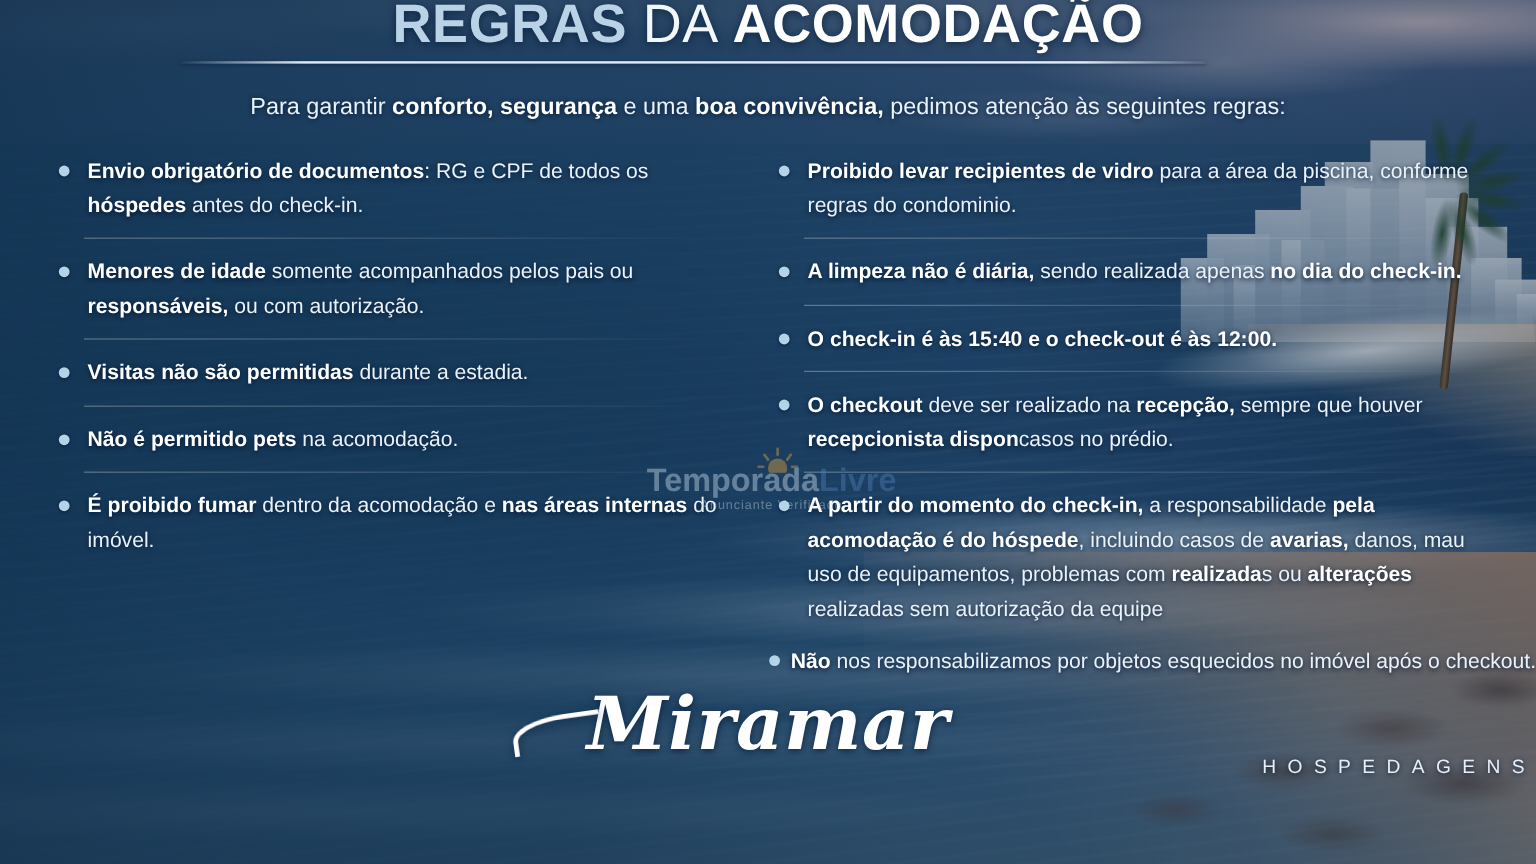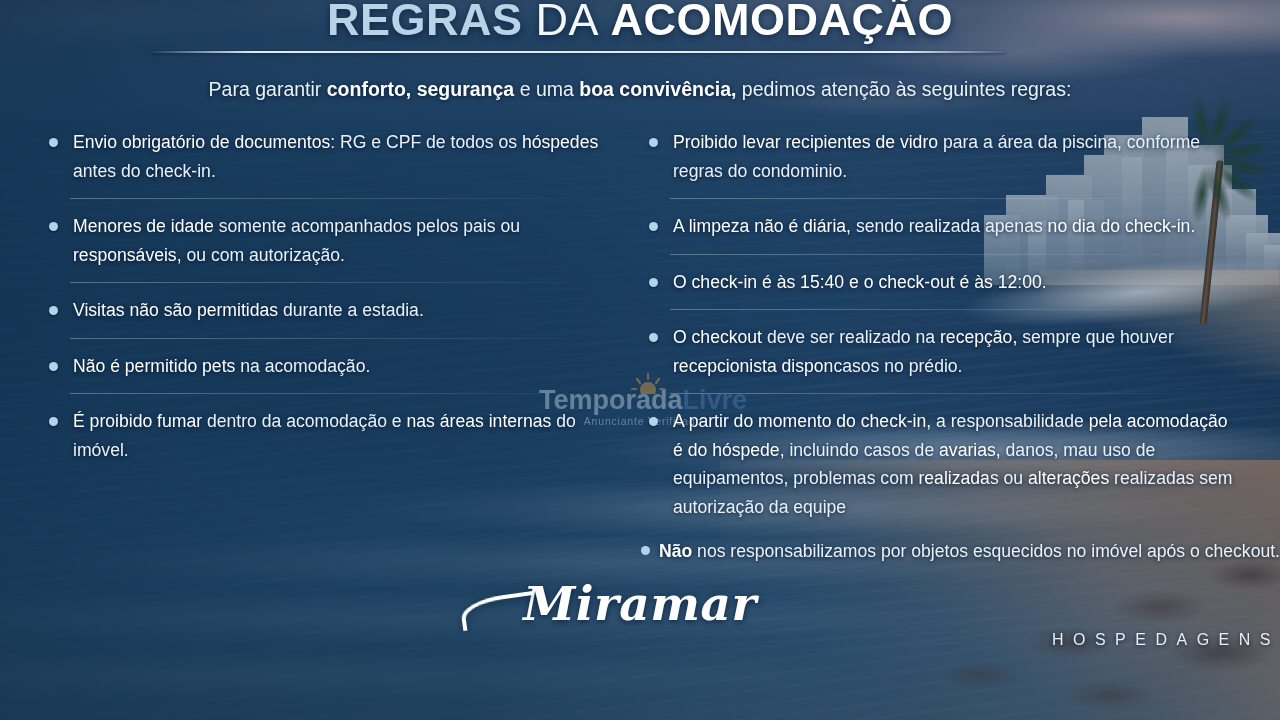--- a/index.html
+++ b/index.html
@@ -154,41 +154,41 @@
   li.rule {
     position:relative; padding-left:27px;
     font-size:17.6px; line-height:28.5px; color:#eaf2f9;
     text-shadow:0 1px 4px rgba(0,20,48,.9);
   }
   li.rule::before {
     content:""; position:absolute; left:3px; top:10px;
     width:9px; height:9px; border-radius:50%;
     background:#b4d3e9; box-shadow:0 1px 3px rgba(0,20,45,.7);
   }
-  li.rule b { color:#ffffff; font-weight:400;margin-top:16px; }
+  li.rule b { color:#ffffff; font-weight:700;margin-top:16px; }
   .sep { height:1px; margin:13px 6px 13px 24px;
          background:linear-gradient(90deg, rgba(255,255,255,.30), rgba(255,255,255,.10) 70%, rgba(255,255,255,0)); }
   .sep-r { margin-left:24px; }
 
   .footnote {
     position:absolute; left:0; top:541px; width:100%;
     text-align:right; font-size:17.6px; color:#eaf2f9;
     white-space:nowrap; text-shadow:0 1px 4px rgba(0,20,48,.9);
   }
   .footnote .fdot {
     display:inline-block; width:9px; height:9px; border-radius:50%;
     background:#b4d3e9; margin-right:9px; vertical-align:2px;
   }
   .footnote b { color:#fff; font-weight:700; }
 
   
   .logo { position:absolute; left:0; top:578px; width:100%; text-align:center; }
   .logo-script {
     font-family:"DejaVu Serif", serif; font-style:italic; font-weight:700;
-    font-size:47px; color:#ffffff; letter-spacing:.5px;
+    font-size:61px; color:#ffffff; letter-spacing:.5px;
     text-shadow:0 2px 6px rgba(0,20,48,.7); line-height:52px;
     position:relative; display:inline-block;
   }
   .swash {
     position:absolute; left:-62px; top:18px; width:74px; height:30px;
     border-top:4px solid #ffffff; border-left:4px solid #ffffff;
     border-radius:60% 0 0 0; transform:rotate(-8deg);
     border-right:none; border-bottom:none;
     filter:drop-shadow(0 2px 4px rgba(0,20,48,.6));
   }

